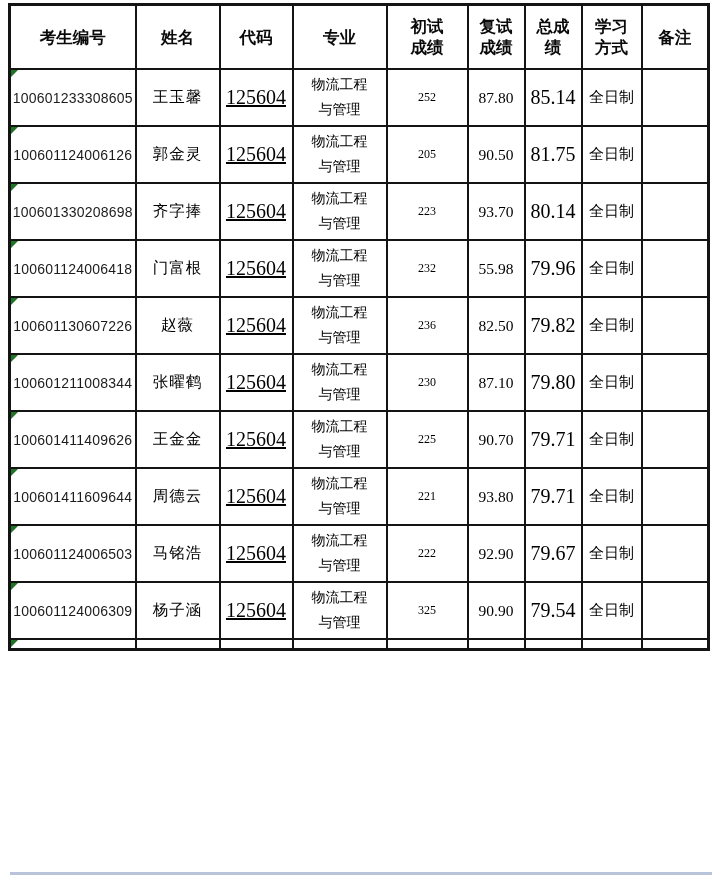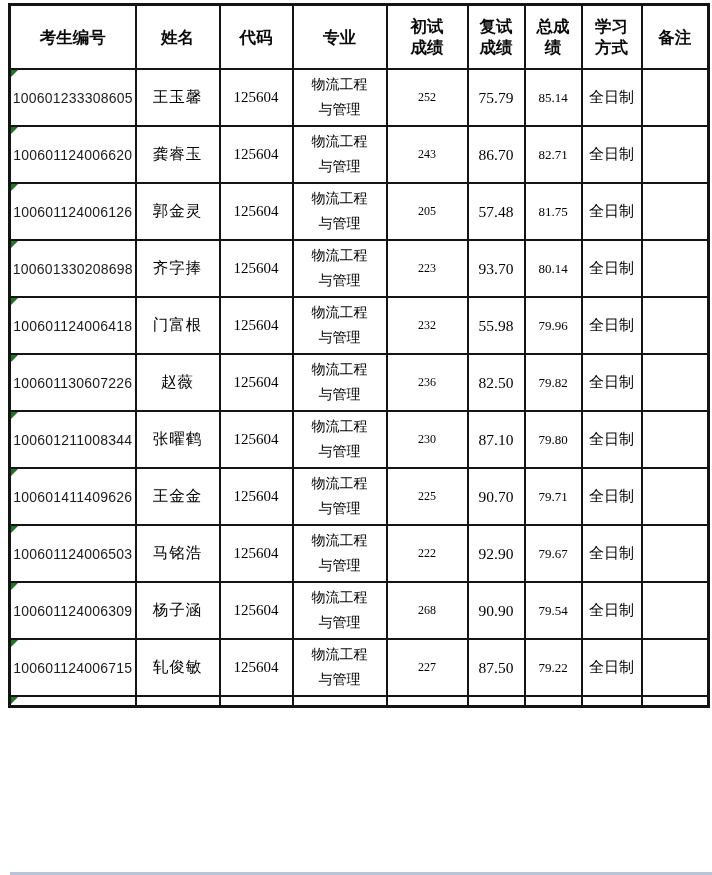--- a/index.html
+++ b/index.html
@@ -45,25 +45,25 @@
     color: #0a0a0a;
   }
   tbody td { height: 55px; }
   .col-id {
     font-family: "Liberation Sans", "DejaVu Sans", sans-serif;
     font-size: 14px;
     color: #1c1c1c;
     letter-spacing: 0.2px;
   }
   .col-name  { font-size: 15.5px; letter-spacing: 1px; }
-  .col-code  { font-size: 15px; }
+  .col-code  { font-size: 20px; text-decoration: underline; }
   .col-major { font-size: 14px; line-height: 1.75; }
   .col-initial { font-size: 12px; }
   .col-retest  { font-size: 15.5px; }
-  .col-total   { font-size: 13px; }
+  .col-total   { font-size: 20px; }
   .col-mode    { font-size: 15px; }
   .col-note    { font-size: 14px; }
   .green-triangle {
     position: absolute;
     left: 0;
     top: 0;
     width: 0;
     height: 0;
     border-top: 7px solid #217326;
     border-right: 7px solid transparent;
@@ -112,45 +112,33 @@
         </tr>
     </thead>
     <tbody>
         <tr>
           <td class="col-id">100601233308605<span class="green-triangle"></span></td>
           <td class="col-name">王玉馨</td>
           <td class="col-code">125604</td>
           <td class="col-major">物流工程
 与管理</td>
           <td class="col-initial">252</td>
-          <td class="col-retest">75.79</td>
+          <td class="col-retest">87.80</td>
           <td class="col-total">85.14</td>
-          <td class="col-mode">全日制</td>
-          <td class="col-note"></td>
-        </tr>
-        <tr>
-          <td class="col-id">100601124006620<span class="green-triangle"></span></td>
-          <td class="col-name">龚睿玉</td>
-          <td class="col-code">125604</td>
-          <td class="col-major">物流工程
-与管理</td>
-          <td class="col-initial">243</td>
-          <td class="col-retest">86.70</td>
-          <td class="col-total">82.71</td>
           <td class="col-mode">全日制</td>
           <td class="col-note"></td>
         </tr>
         <tr>
           <td class="col-id">100601124006126<span class="green-triangle"></span></td>
           <td class="col-name">郭金灵</td>
           <td class="col-code">125604</td>
           <td class="col-major">物流工程
 与管理</td>
           <td class="col-initial">205</td>
-          <td class="col-retest">57.48</td>
+          <td class="col-retest">90.50</td>
           <td class="col-total">81.75</td>
           <td class="col-mode">全日制</td>
           <td class="col-note"></td>
         </tr>
         <tr>
           <td class="col-id">100601330208698<span class="green-triangle"></span></td>
           <td class="col-name">齐字捧</td>
           <td class="col-code">125604</td>
           <td class="col-major">物流工程
 与管理</td>
@@ -202,52 +190,52 @@
           <td class="col-code">125604</td>
           <td class="col-major">物流工程
 与管理</td>
           <td class="col-initial">225</td>
           <td class="col-retest">90.70</td>
           <td class="col-total">79.71</td>
           <td class="col-mode">全日制</td>
           <td class="col-note"></td>
         </tr>
         <tr>
+          <td class="col-id">100601411609644<span class="green-triangle"></span></td>
+          <td class="col-name">周德云</td>
+          <td class="col-code">125604</td>
+          <td class="col-major">物流工程
+与管理</td>
+          <td class="col-initial">221</td>
+          <td class="col-retest">93.80</td>
+          <td class="col-total">79.71</td>
+          <td class="col-mode">全日制</td>
+          <td class="col-note"></td>
+        </tr>
+        <tr>
           <td class="col-id">100601124006503<span class="green-triangle"></span></td>
           <td class="col-name">马铭浩</td>
           <td class="col-code">125604</td>
           <td class="col-major">物流工程
 与管理</td>
           <td class="col-initial">222</td>
           <td class="col-retest">92.90</td>
           <td class="col-total">79.67</td>
           <td class="col-mode">全日制</td>
           <td class="col-note"></td>
         </tr>
         <tr>
           <td class="col-id">100601124006309<span class="green-triangle"></span></td>
           <td class="col-name">杨子涵</td>
           <td class="col-code">125604</td>
           <td class="col-major">物流工程
 与管理</td>
-          <td class="col-initial">268</td>
+          <td class="col-initial">325</td>
           <td class="col-retest">90.90</td>
           <td class="col-total">79.54</td>
-          <td class="col-mode">全日制</td>
-          <td class="col-note"></td>
-        </tr>
-        <tr>
-          <td class="col-id">100601124006715<span class="green-triangle"></span></td>
-          <td class="col-name">轧俊敏</td>
-          <td class="col-code">125604</td>
-          <td class="col-major">物流工程
-与管理</td>
-          <td class="col-initial">227</td>
-          <td class="col-retest">87.50</td>
-          <td class="col-total">79.22</td>
           <td class="col-mode">全日制</td>
           <td class="col-note"></td>
         </tr>
       </tbody>
     <tfoot>
       <tr>
           <td><span class="green-triangle"></span></td>
           <td></td>
           <td></td>
           <td></td>

